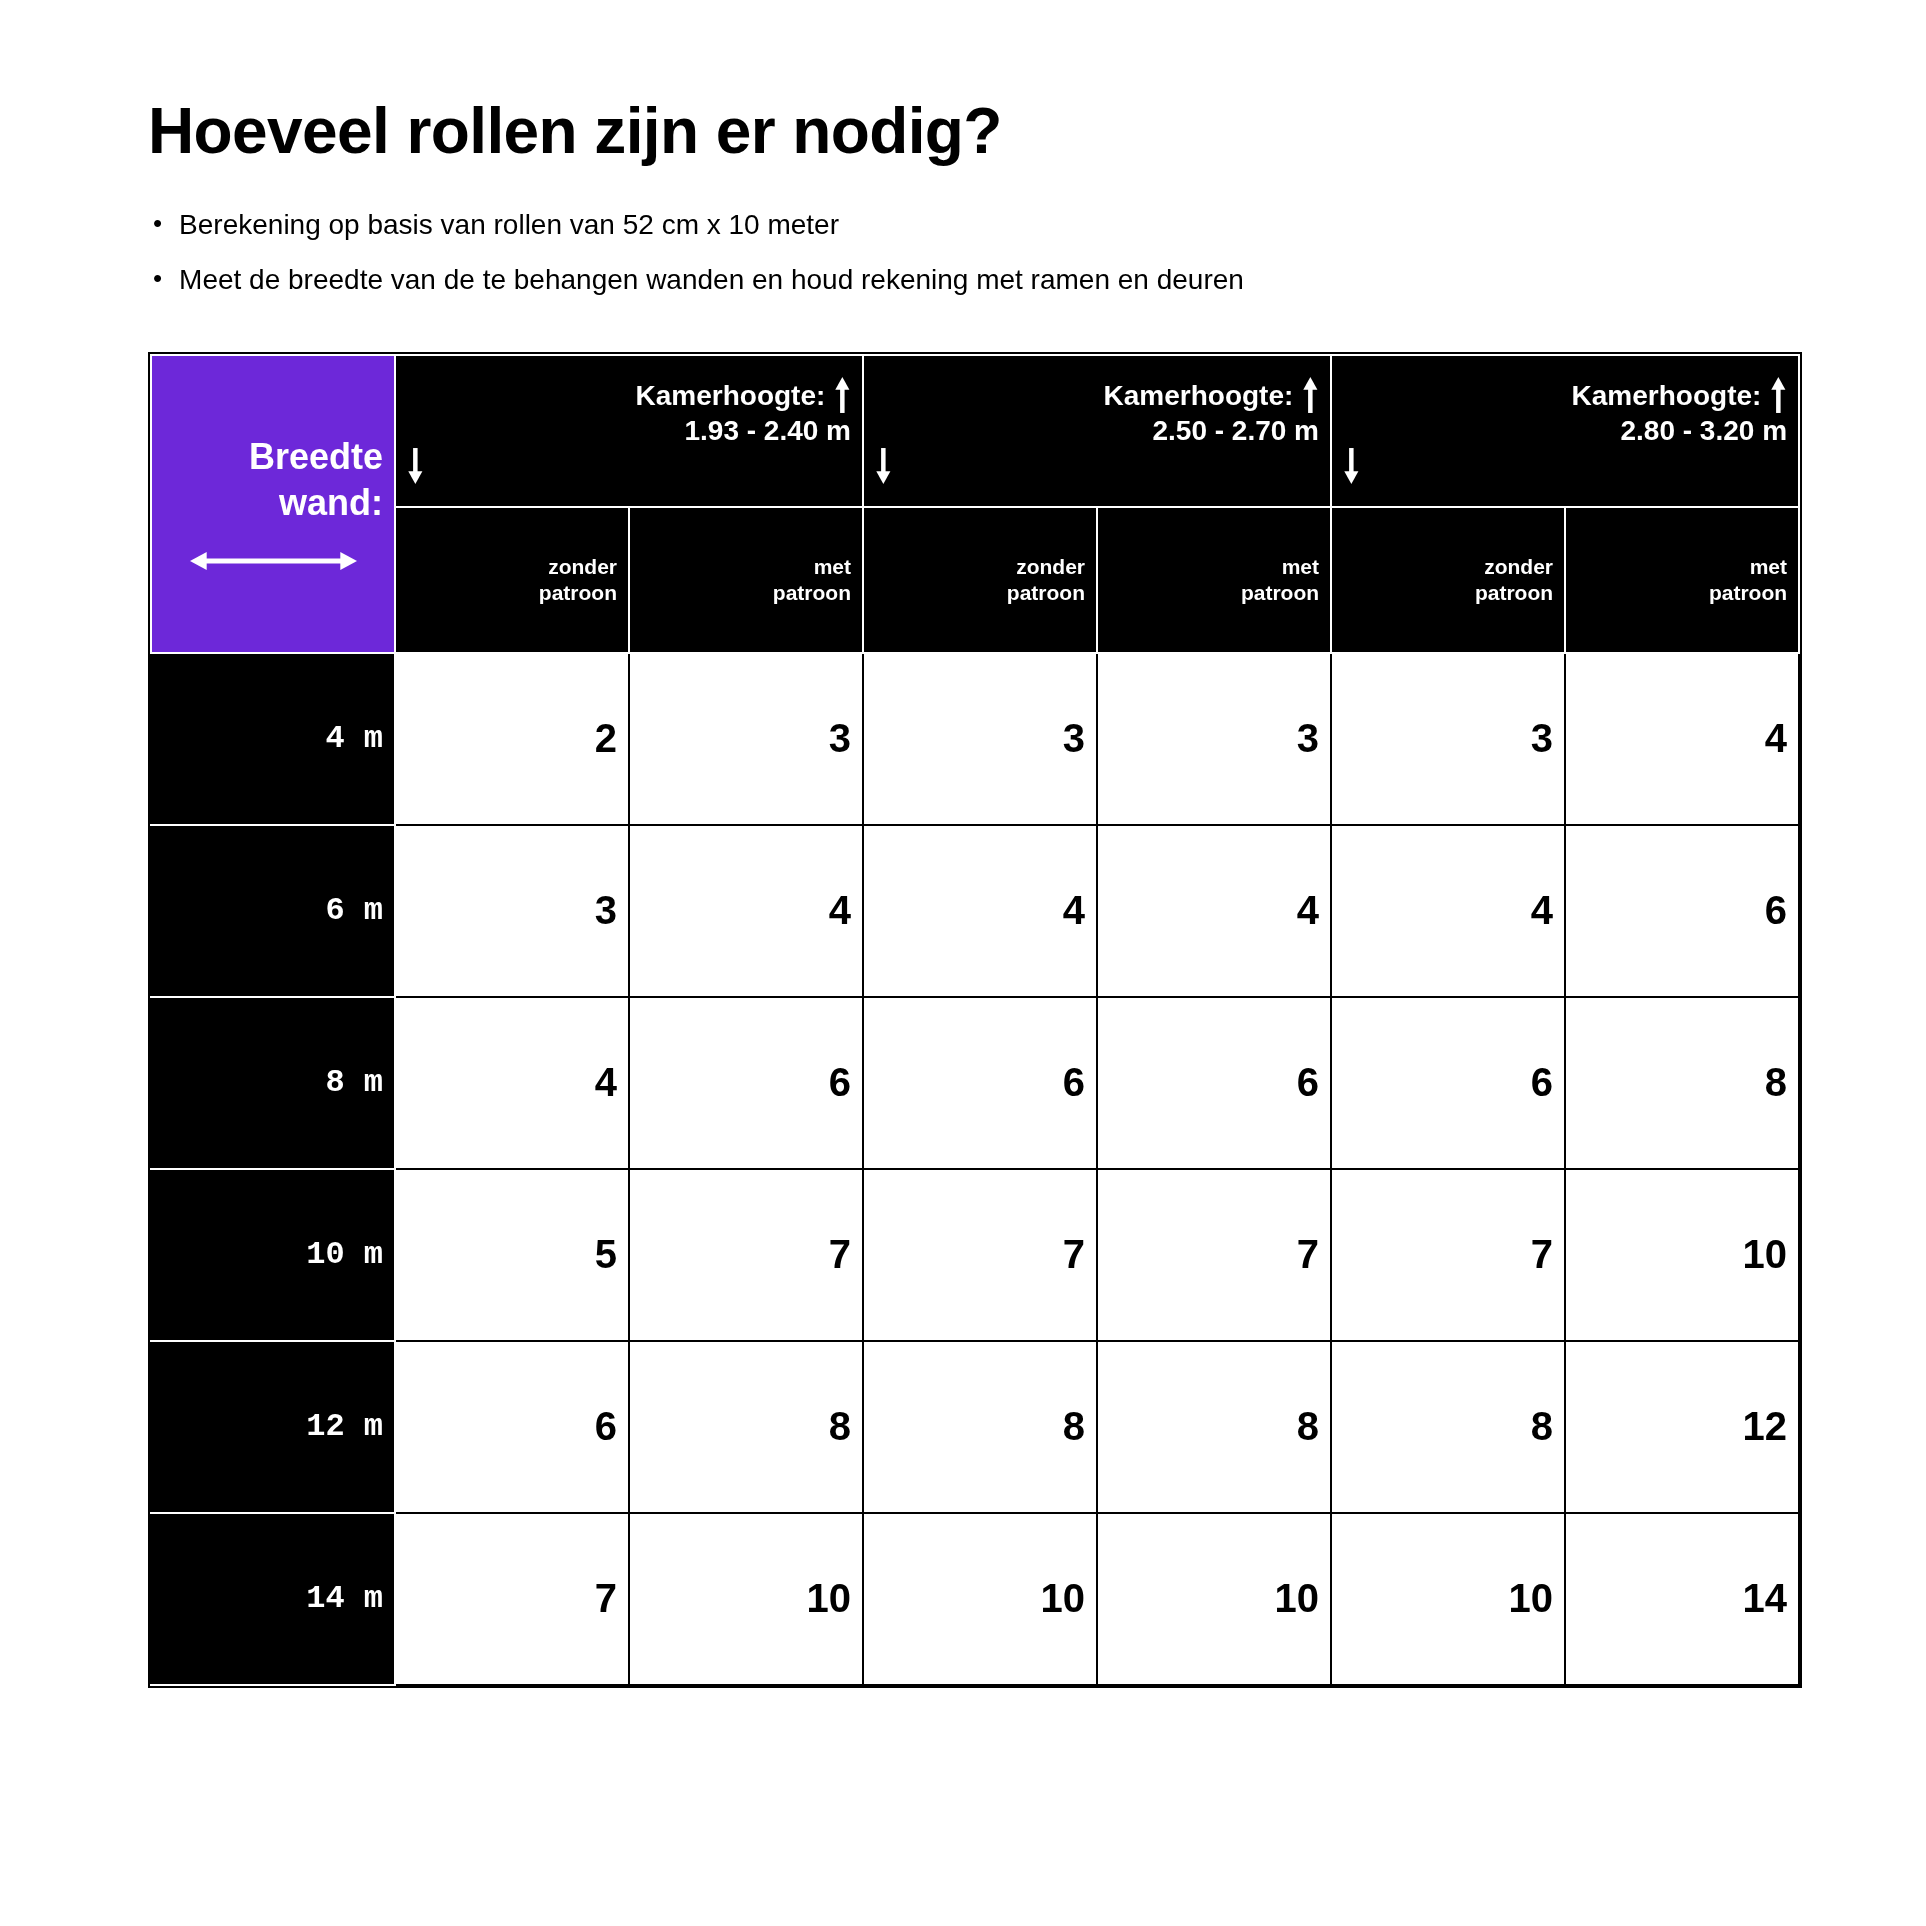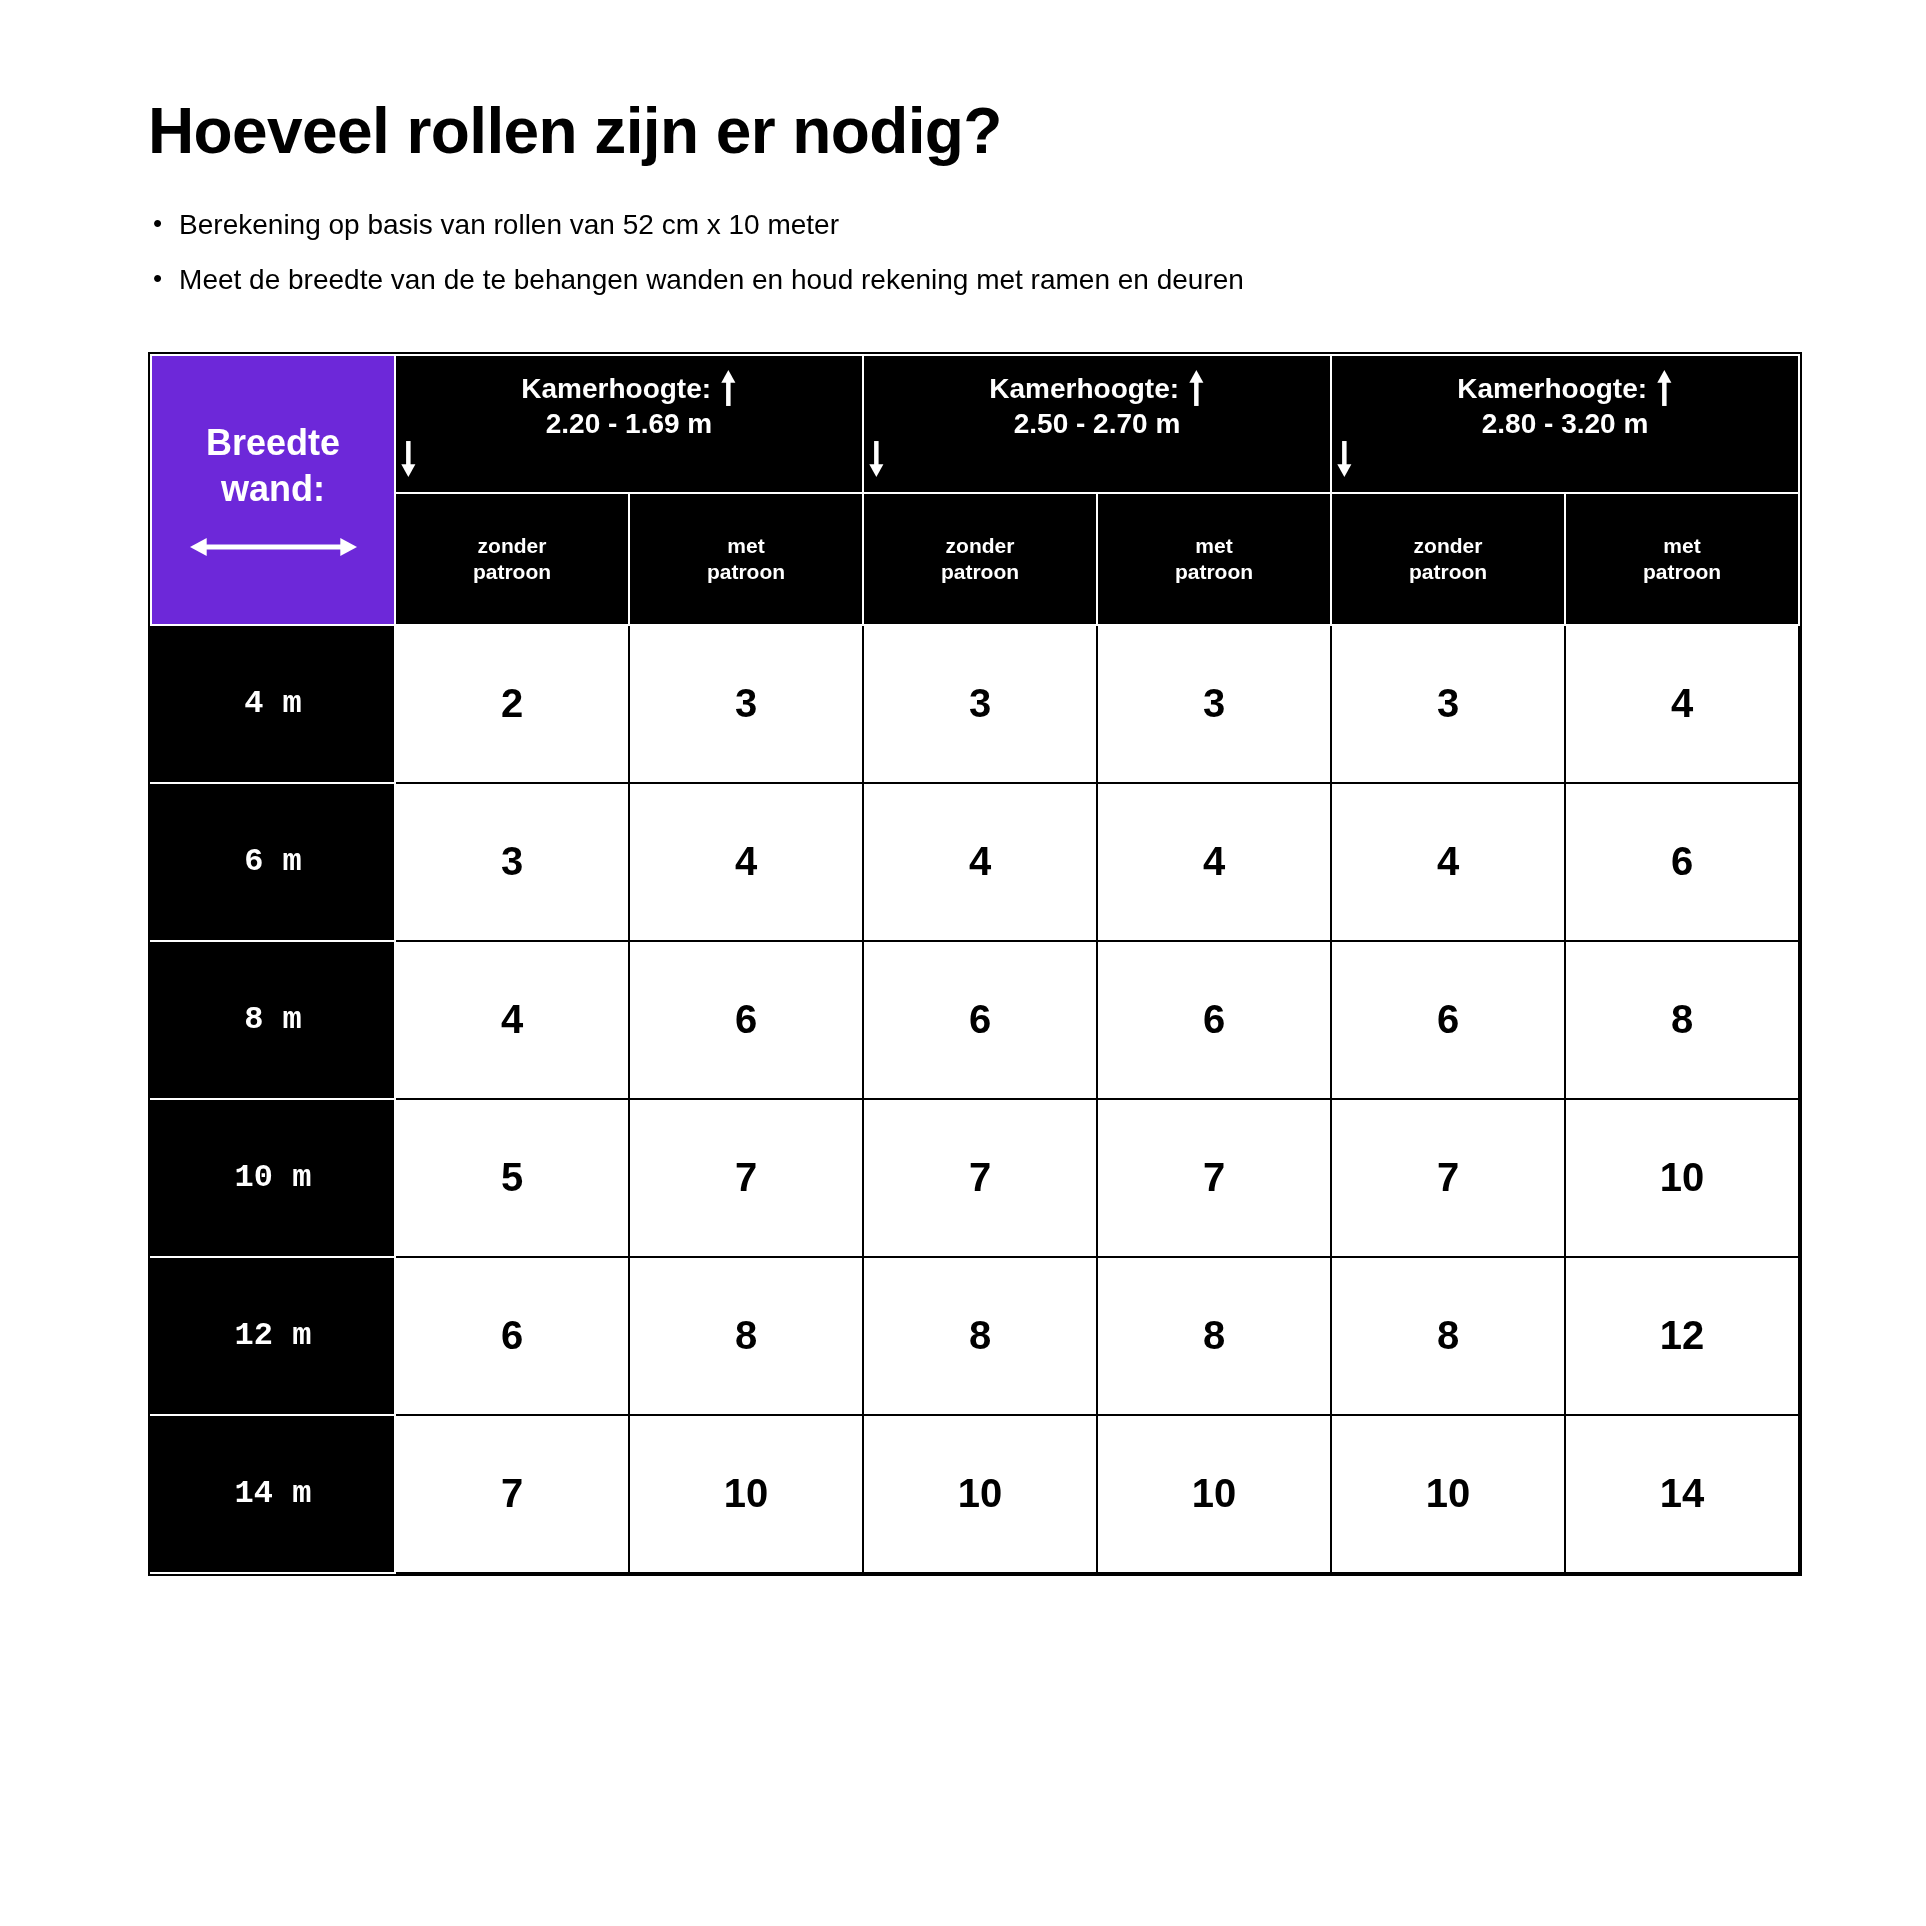--- a/index.html
+++ b/index.html
@@ -57,22 +57,23 @@
     width: 1650px;
   }
   table.grid {
     border-collapse: collapse;
     table-layout: fixed;
     width: 1650px;
     background: #ffffff;
   }
   table.grid td, table.grid th {
     border: 2.6px solid #ffffff;
-    padding: 4px;
+    padding: 11px;
     margin: 0;
+    text-align: right;
   }
   .outer {
     border: 2.6px solid #000000;
     background: #000000;
     padding: 0;
   }
   .hdr-black {
     background: #000000;
     color: #ffffff;
     text-align: center;
@@ -185,21 +186,21 @@
             <span class="k-line1">
               <span>Kamerhoogte:</span>
               <span>
                 <svg class="arrow" width="16.7" height="36" viewBox="0 0 26 56" xmlns="http://www.w3.org/2000/svg">
                   <line x1="13" y1="56" x2="13" y2="12" stroke="#ffffff" stroke-width="7"></line>
                   <polygon points="13,0 2,20 24,20" fill="#ffffff"></polygon>
                 </svg>
               </span>
             </span>
             <span class="k-line1 k-line2">
-              <span>2.20 - 1.69 m</span>
+              <span>1.93 - 2.40 m</span>
               <span>
                 <svg class="arrow" width="16.7" height="36" viewBox="0 0 26 56" xmlns="http://www.w3.org/2000/svg">
                   <line x1="13" y1="0" x2="13" y2="44" stroke="#ffffff" stroke-width="7"></line>
                   <polygon points="13,56 2,36 24,36" fill="#ffffff"></polygon>
                 </svg>
               </span>
             </span>
           </td>
 
           <td class="hdr-black kamer" colspan="2">

